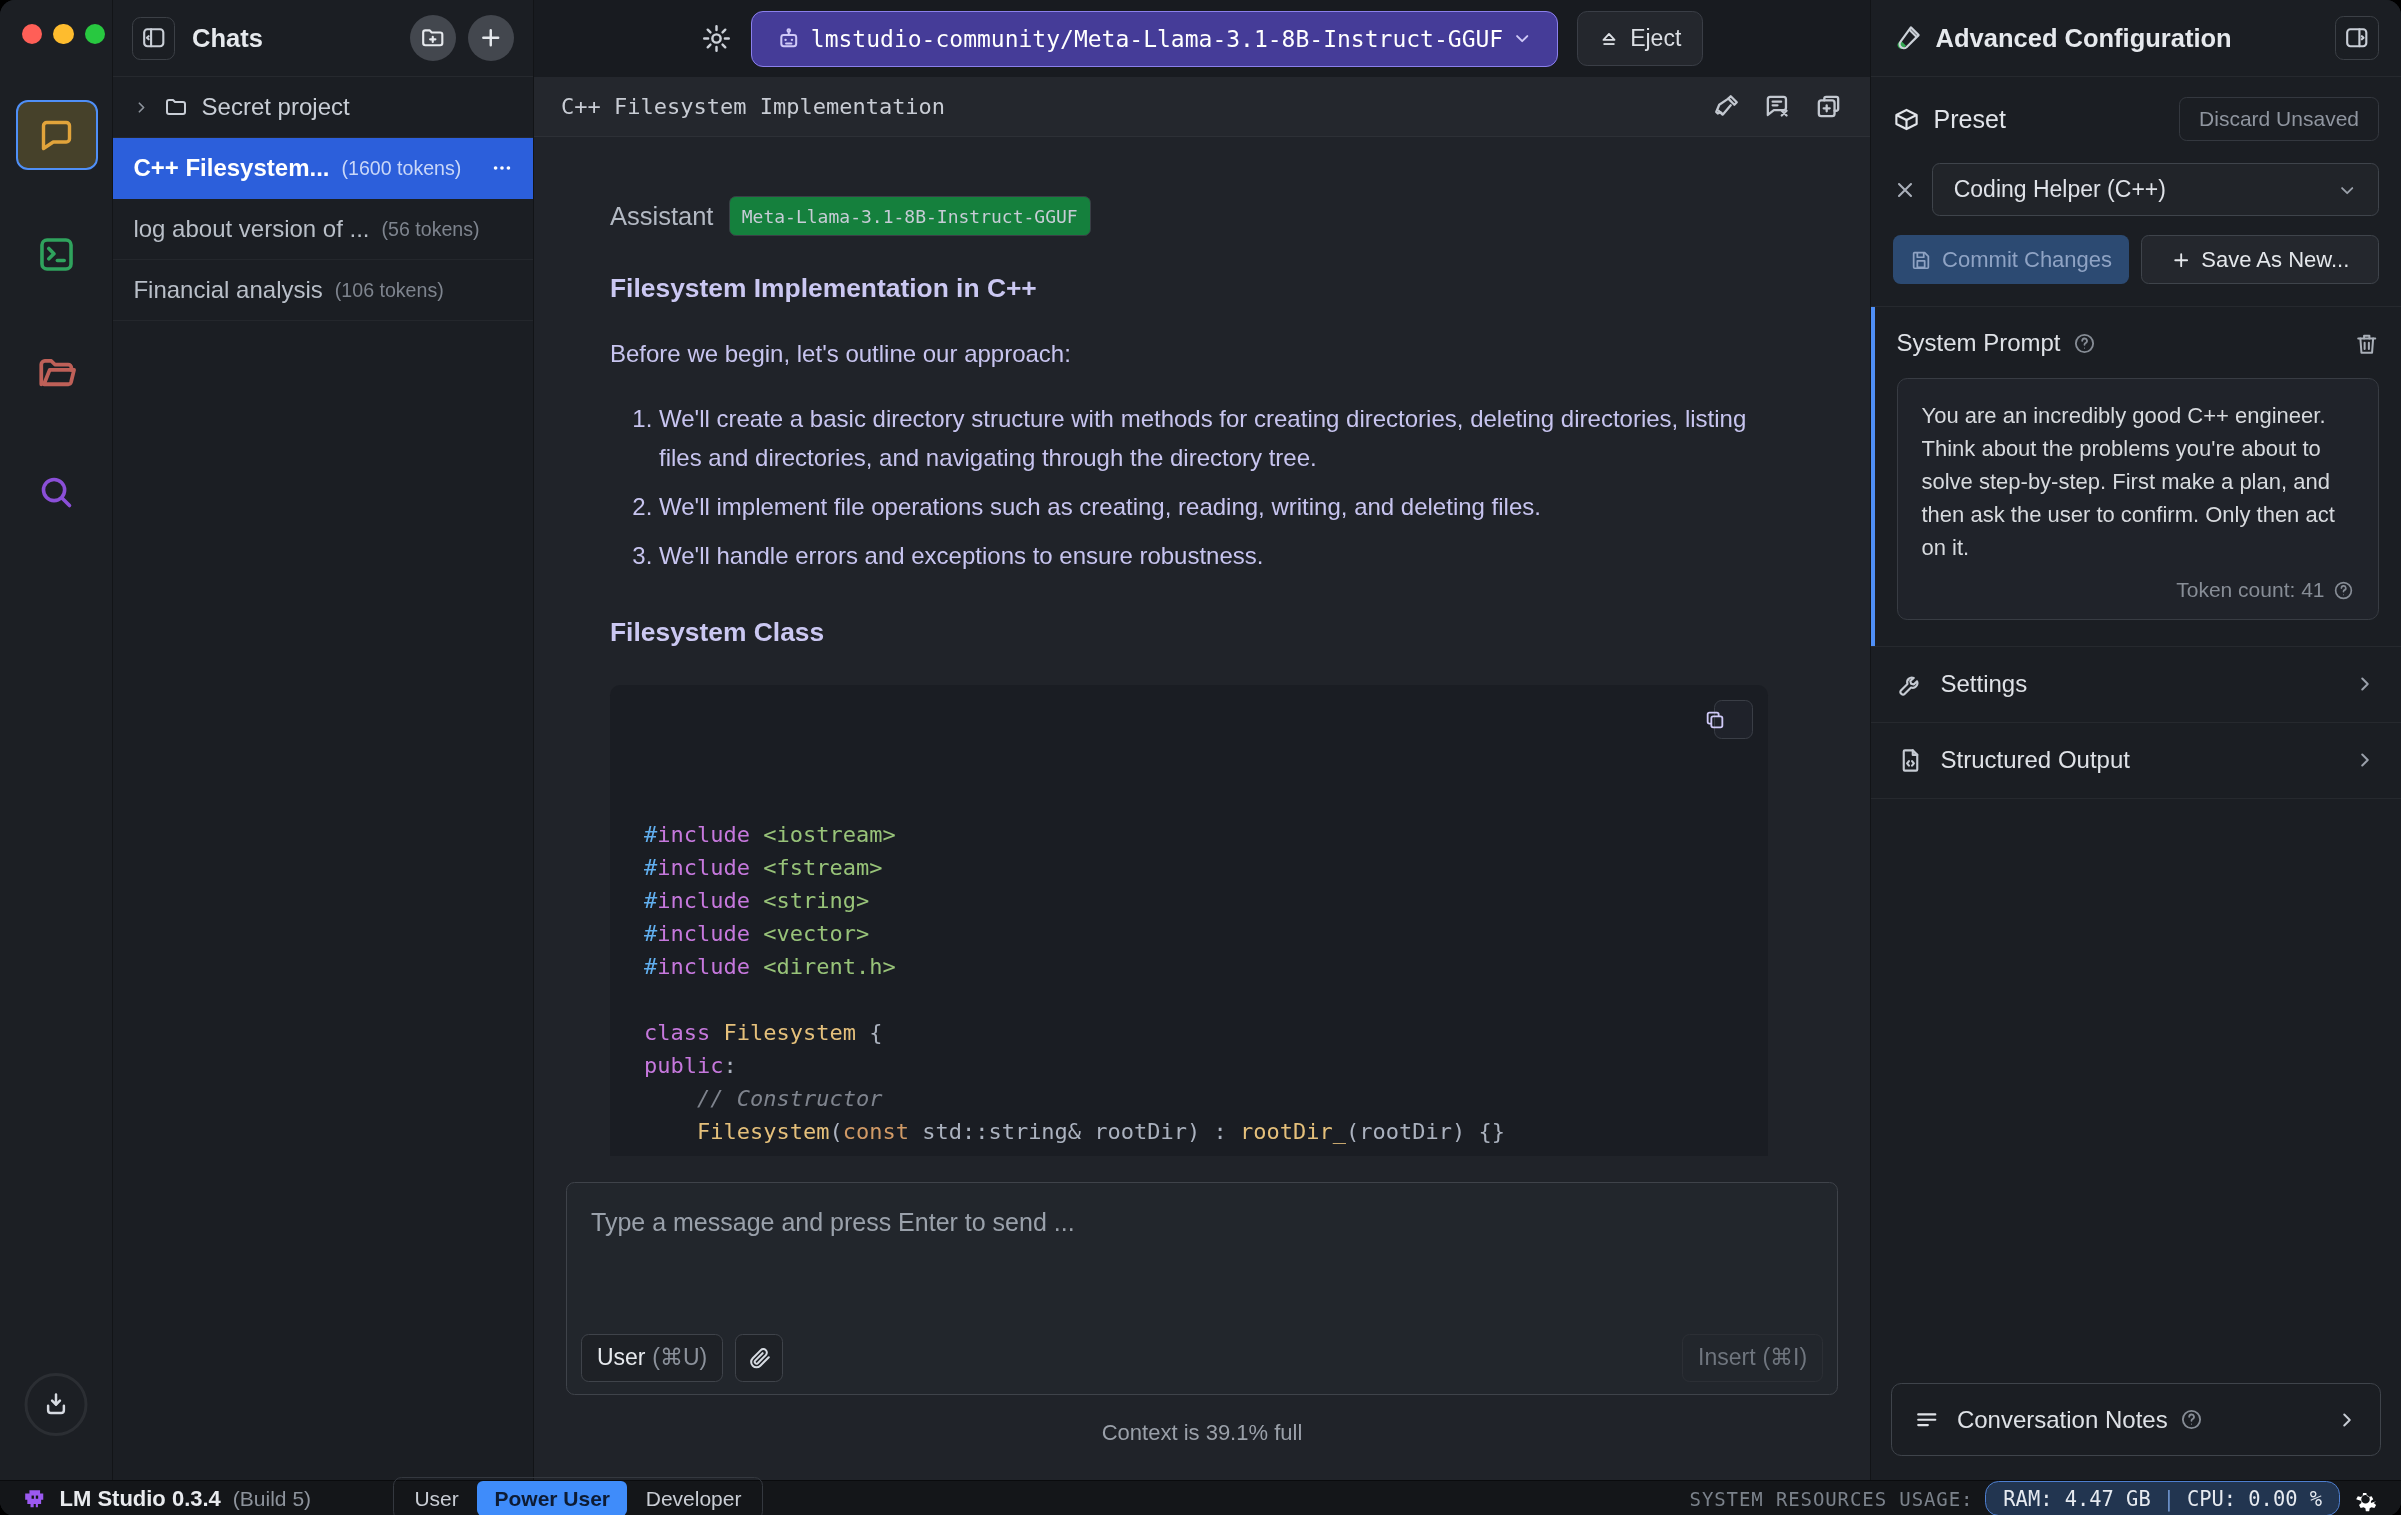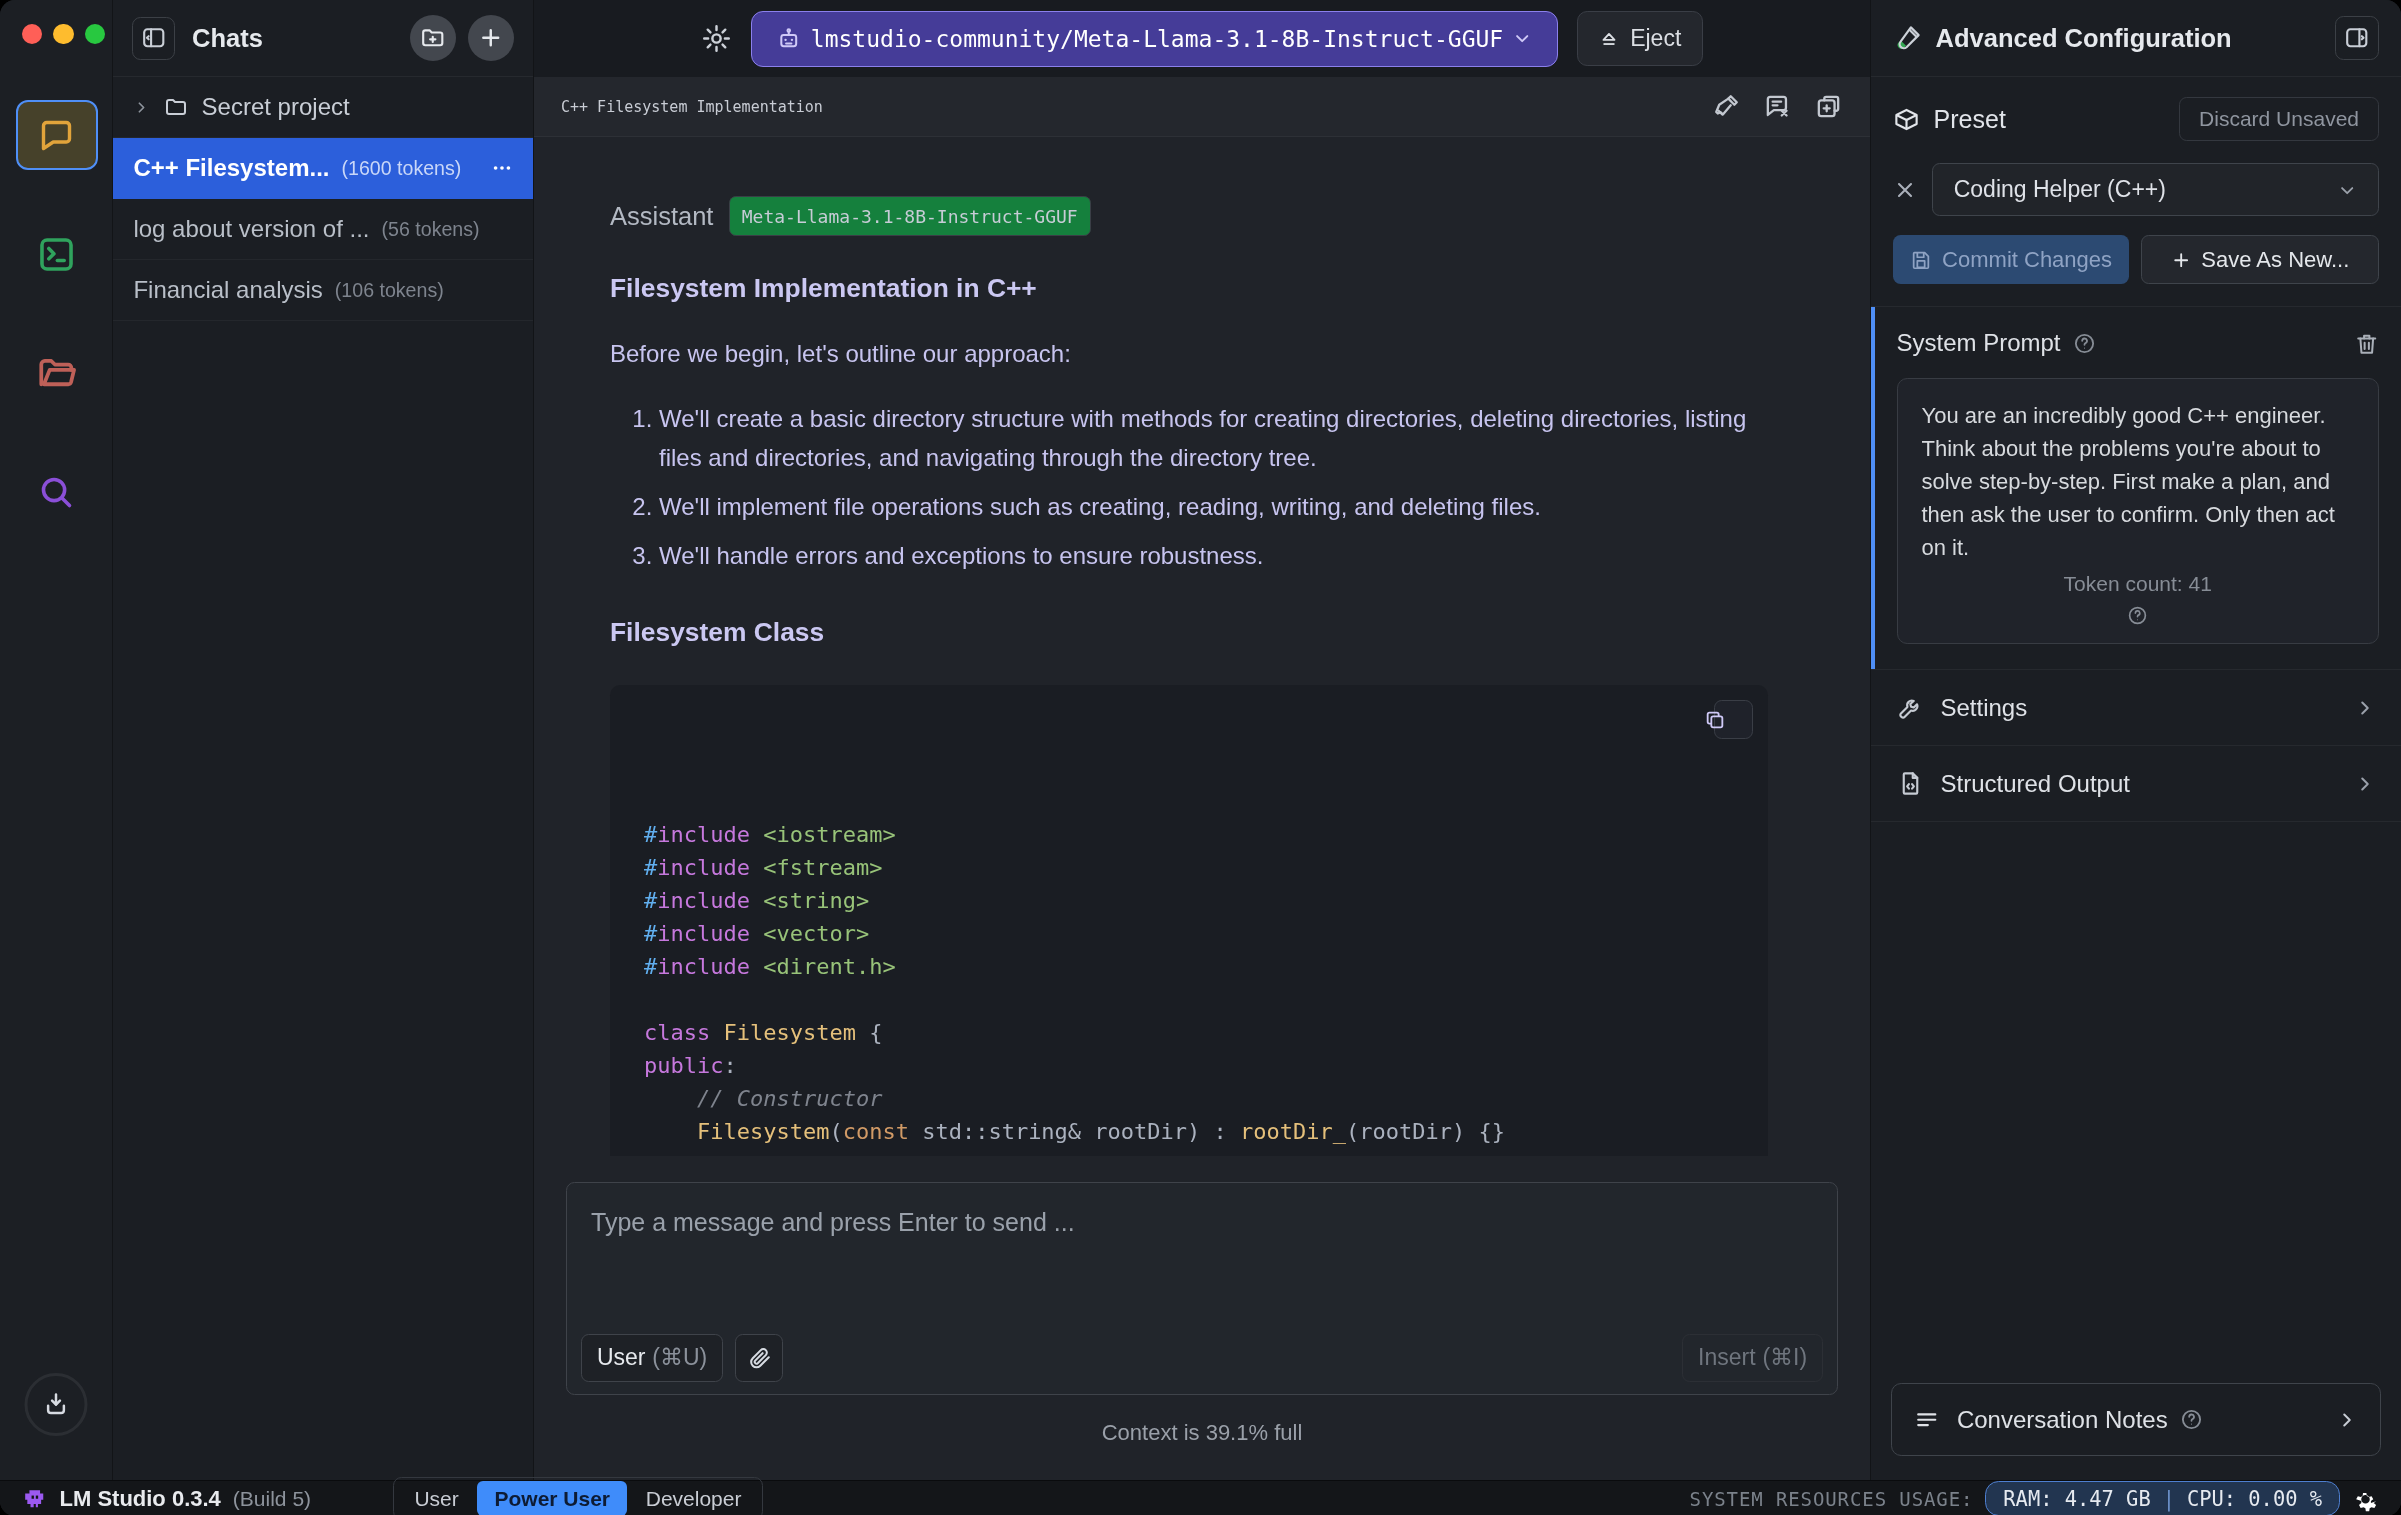--- a/index.html
+++ b/index.html
@@ -44,21 +44,21 @@
   
   .titlebar { height:77px; background:#181b20; display:flex; align-items:center; justify-content:center; gap:19px; }
   .tb-gear { color:#ccd1d8; background:none; border:none; }
   .model-pill { height:56px; display:flex; align-items:center; gap:9px; padding:0 24px; border-radius:12px; background:#453c98; border:1.7px solid #8b80ec; color:#fff; }
   .model-pill .mname { font-family:"DejaVu Sans Mono","Liberation Mono",monospace; font-size:23px; }
   .model-pill .bot, .model-pill .chev { color:#cfc9f7; }
   .eject-btn { height:55px; display:flex; align-items:center; gap:10.2px; padding:0 20.4px; border-radius:10.2px; background:#24272d; border:1.7px solid #3a3e46; color:#dcdfe4; font-size:23px; }
 
   
   .chatheader { height:60px; background:#24272d; border-bottom:0.9px solid #2d3036; display:flex; align-items:center; padding:0 27px; }
-  .chat-title { font-family:"DejaVu Sans Mono","Liberation Mono",monospace; font-size:15px; color:#c8ccd4; }
+  .chat-title { font-family:"DejaVu Sans Mono","Liberation Mono",monospace; font-size:22px; color:#c8ccd4; }
   .ch-icons { margin-left:auto; display:flex; gap:22px; color:#c3c8d0; }
   .ch-icons .icobtn { background:none; border:none; color:#c3c8d0; }
 
   
   .chatbody { position:absolute; top:136px; left:0; right:0; bottom:0; overflow:hidden; }
   .msgcol { width:1158px; margin-left:76px; padding-top:60px; }
   .assist-row { display:flex; align-items:center; gap:15.3px; }
   .assist-label { font-size:25.5px; color:#b3b9c3; }
   .model-badge { font-family:"DejaVu Sans Mono","Liberation Mono",monospace; font-size:18px; color:#c7ccd6; background:#15803d; border:0.9px solid #3a3e46; border-radius:6.8px; padding:8.5px 12px; }
   .md { color:#c7c4ef; }
@@ -101,21 +101,21 @@
   .savenew-btn { flex:1; height:49px; border:0.9px solid #3f444b; border-radius:7.7px; background:#24272d; color:#e4e7eb; font-size:22px; display:flex; align-items:center; justify-content:center; gap:10.2px; }
 
   .sysprompt-sec { position:relative; border-top:0.9px solid #26292e; border-bottom:0.9px solid #26292e; padding:22px 22px 25.5px 25.5px; }
   .sysprompt-sec::before { content:""; position:absolute; left:0; top:0; bottom:0; width:4.3px; background:#4f8ff7; }
   .sp-titlerow { display:flex; align-items:center; color:#dfe2e7; }
   .sp-title { font-size:24px; }
   .help-ic { margin-left:12px; color:#868c95; }
   .trash-btn { margin-left:auto; background:none; border:none; color:#aab0b9; }
   .sp-card { margin-top:20.4px; background:#20232a; border:0.9px solid #383c43; border-radius:10.2px; padding:20.4px 24px 17px 24px; }
   .sp-text { font-size:22px; line-height:1.5; color:#d7dade; }
-  .sp-tokenrow { display:flex; justify-content:flex-end; align-items:center; gap:8.5px; margin-top:8px; color:#878d96; font-size:21px;flex-direction:column; }
+  .sp-tokenrow { display:flex; justify-content:flex-end; align-items:center; gap:8.5px; margin-top:14px; color:#878d96; font-size:21px; }
 
   .rp-row { height:76px; display:flex; align-items:center; padding:0 25.5px; border-bottom:0.9px solid #26292e; color:#dfe2e7; }
   .rp-row .lbl { font-size:24px; margin-left:17px; }
   .rp-row .chev { margin-left:auto; color:#9aa0aa; }
   .rp-row .ric { color:#c6cbd3; }
 
   .notes-box { position:absolute; left:20.4px; right:20.4px; top:1383px; height:73px; border:0.9px solid #3f444b; border-radius:10.2px; display:flex; align-items:center; padding:0 22px; color:#dfe2e7; }
   .notes-box .lbl { font-size:24px; margin-left:17px; }
   .notes-box .chev { margin-left:auto; color:#c6cbd3; }
 

